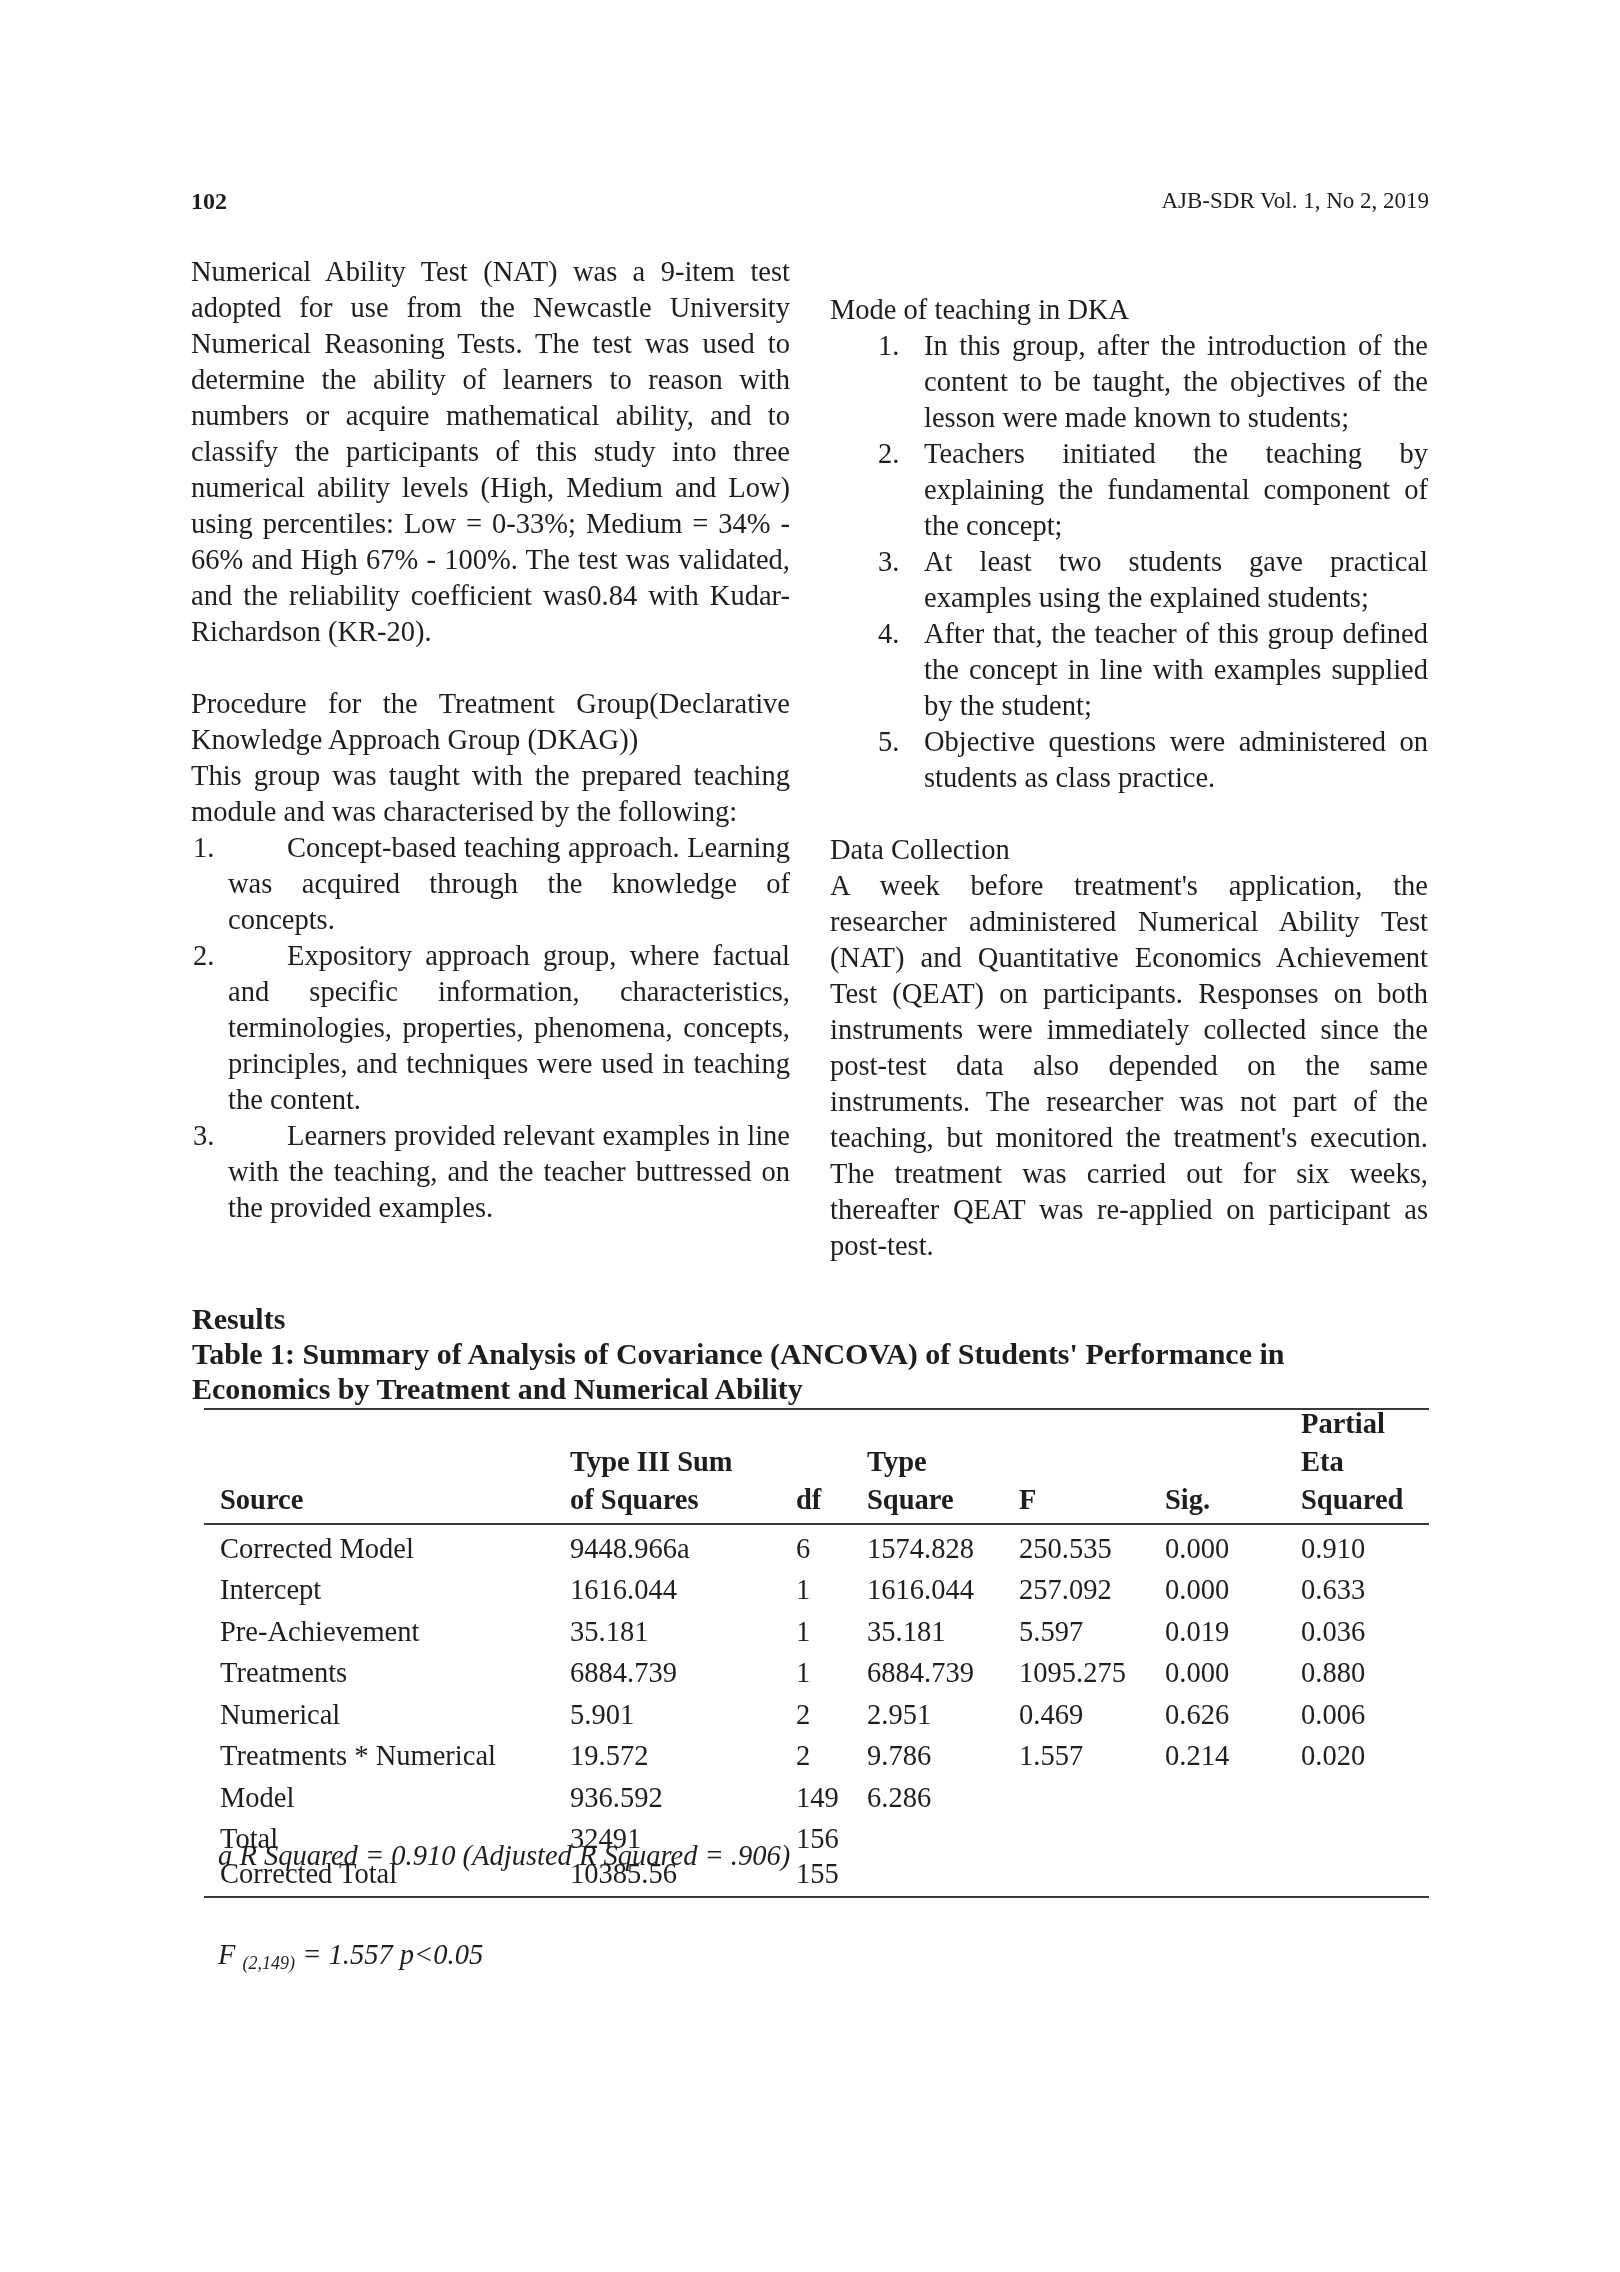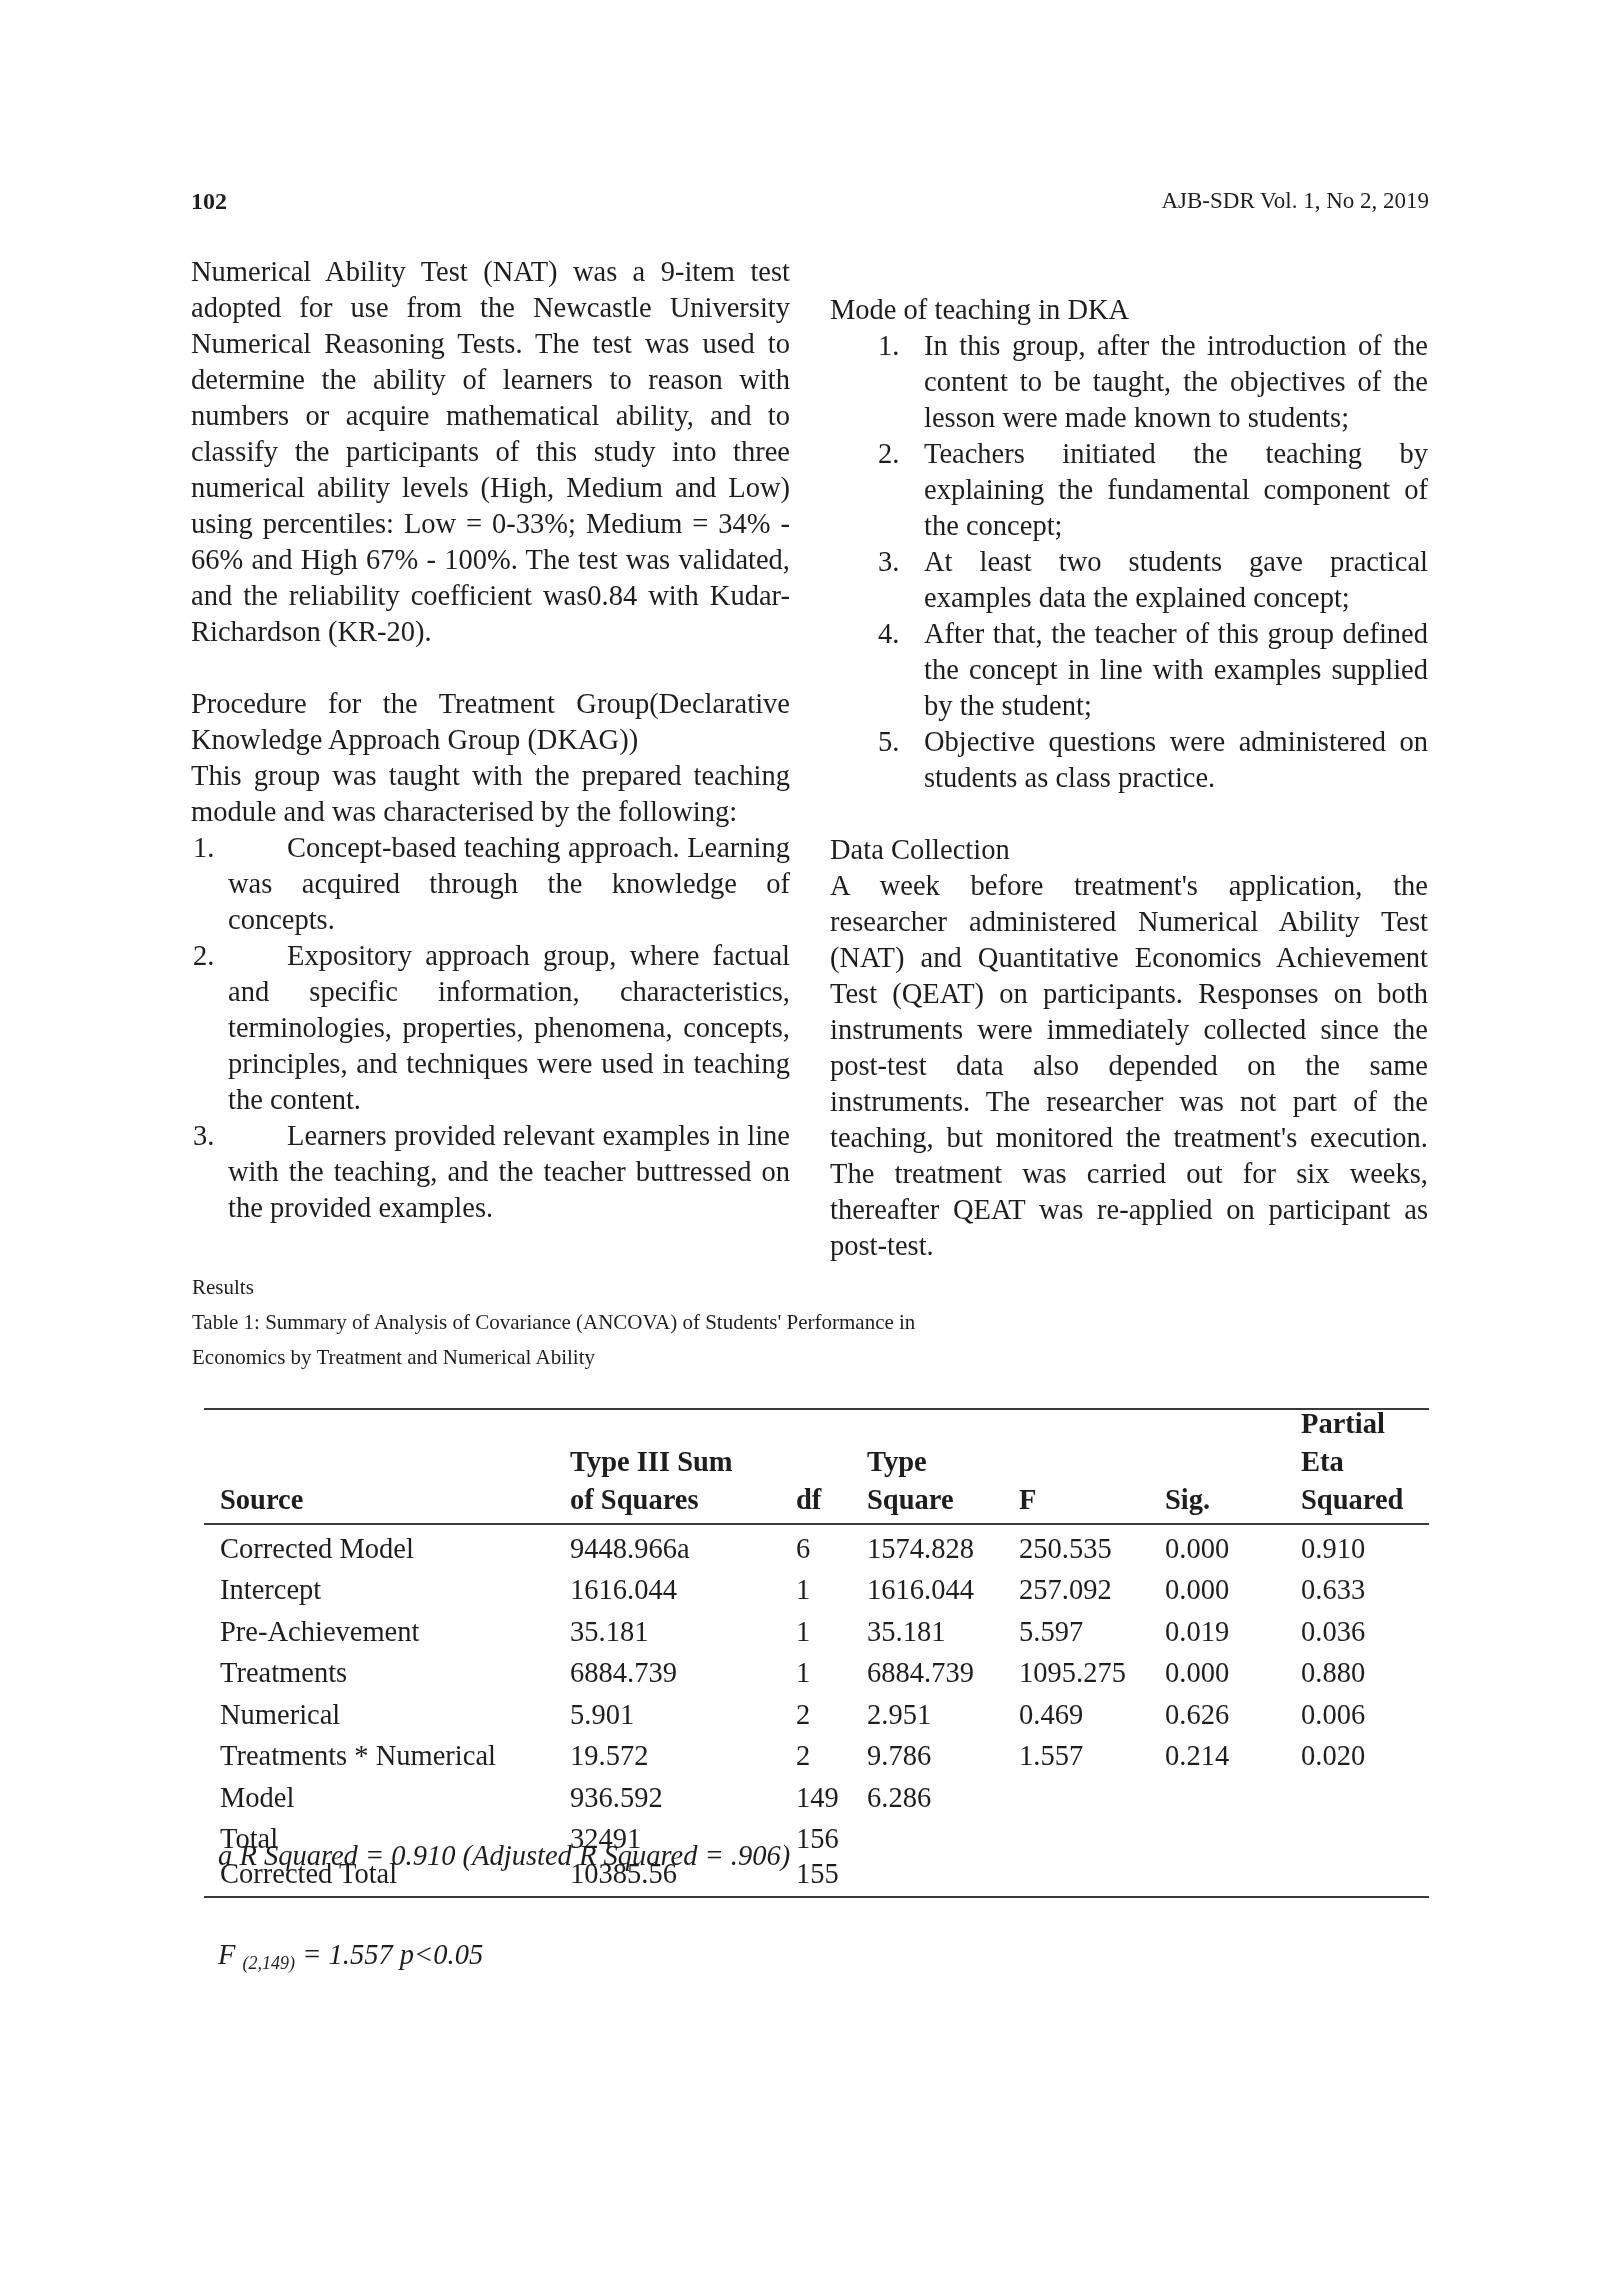--- a/index.html
+++ b/index.html
@@ -21,21 +21,21 @@
   
   .llist { margin: 0; padding: 0; list-style: none; }
   .llist li { position: relative; padding-left: 37px; text-indent: 59px; }
   .llist li .num { position: absolute; left: 1.9px; top: 0; text-indent: 0; }
 
   
   .rlist { margin: 0; padding: 0; list-style: none; }
   .rlist li { position: relative; padding-left: 94px; }
   .rlist li .num { position: absolute; left: 48px; top: 0; }
 
-  .results { left: 192px; top: 1270px; width: 1236px; font-size: 21px; font-weight: normal; line-height: 35px; }
+  .results { left: 192px; top: 1301px; width: 1236px; font-size: 30px; font-weight: bold; line-height: 35px; }
   .results div { white-space: nowrap; }
 
   .table-wrap { left: 204px; top: 1408px; width: 1225px; }
   .rule { position: absolute; left: 0; width: 1225px; height: 1.9px; background: #3a3a3a; }
   .rule.top { top: 0; }
   .rule.mid { top: 115px; }
   .rule.bot { top: 488px; }
   .thead { position: absolute; top: 0; left: 0; width: 1225px; height: 115px; font-weight: bold; font-size: 28.5px; }
   .hcell { position: absolute; bottom: 3.8px; line-height: 38px; }
   .trow { position: absolute; left: 0; width: 1225px; height: 41px; font-size: 28.5px; line-height: 41px; white-space: nowrap; }
@@ -69,21 +69,21 @@
     <li><span class="num">2.</span><span>Expository approach group, where factual and specific information, characteristics, terminologies, properties, phenomena, concepts, principles, and techniques were used in teaching the content.</span></li>
     <li><span class="num">3.</span><span>Learners provided relevant examples in line with the teaching, and the teacher buttressed on the provided examples.</span></li>
   </ul>
 </div>
 
 <div class="col col-right">
   <p>Mode of teaching in DKA</p>
   <ol class="rlist">
     <li><span class="num">1.</span><span>In this group, after the introduction of the content to be taught, the objectives of the lesson were made known to students;</span></li>
     <li><span class="num">2.</span><span>Teachers initiated the teaching by explaining the fundamental component of the concept;</span></li>
-    <li><span class="num">3.</span><span>At least two students gave practical examples data the explained concept;</span></li>
+    <li><span class="num">3.</span><span>At least two students gave practical examples using the explained students;</span></li>
     <li><span class="num">4.</span><span>After that, the teacher of this group defined the concept in line with examples supplied by the student;</span></li>
     <li><span class="num">5.</span><span>Objective questions were administered on students as class practice.</span></li>
   </ol>
   <div class="gap"></div>
   <p>Data Collection</p>
   <p>A week before treatment's application, the researcher administered Numerical Ability Test (NAT) and Quantitative Economics Achievement Test (QEAT) on participants. Responses on both instruments were immediately collected since the post-test data also depended on the same instruments. The researcher was not part of the teaching, but monitored the treatment's execution. The treatment was carried out for six weeks, thereafter QEAT was re-applied on participant as post-test.</p>
 </div>
 
 <div class="abs results">
   <div>Results</div>

